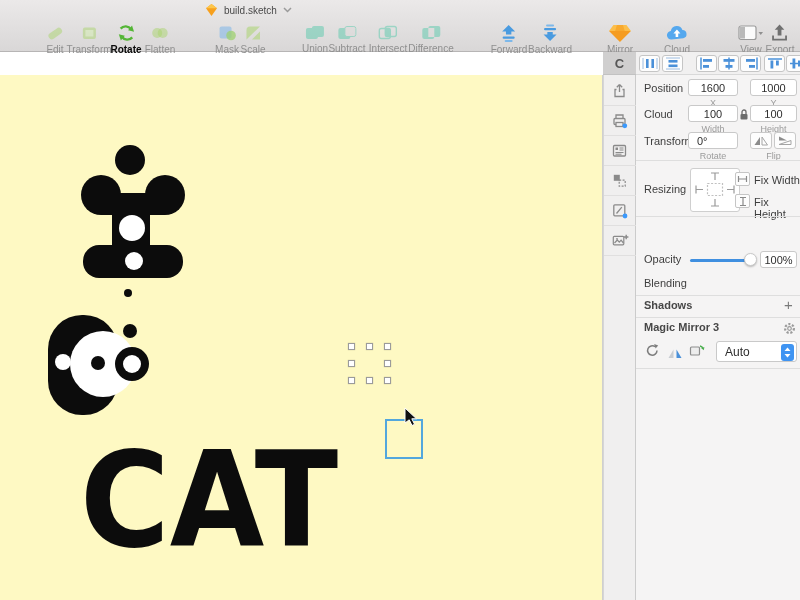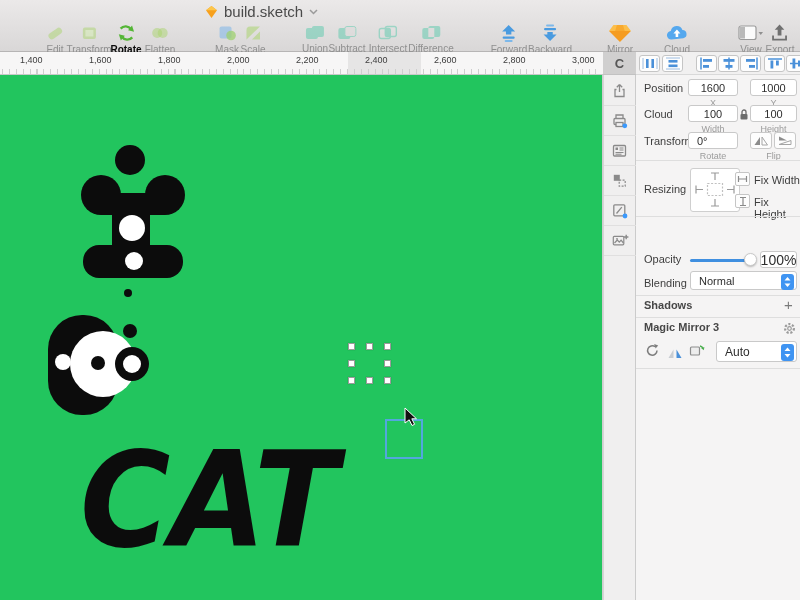--- a/index.html
+++ b/index.html
@@ -2,35 +2,35 @@
 <html><head>
 <meta charset="utf-8">
 <style>
   html,body{margin:0;padding:0;}
   body{width:800px;height:600px;font-family:"Liberation Sans",sans-serif;background:#fff;}
   #app{position:relative;width:800px;height:600px;overflow:hidden;background:#fff;}
   
   .chrome{position:absolute;left:0;top:0;width:800px;height:52px;
     background:linear-gradient(#ebe9e9,#d9d7d7);border-bottom:1px solid #b7b5b5;box-sizing:border-box;}
   .titlewrap{position:absolute;left:205px;top:3px;display:flex;align-items:center;gap:6px;}
-  .title{font-size:15px;color:#4a4a4a;}
+  .title{font-size:10px;color:#4a4a4a;}
   .titem{position:absolute;top:23px;transform:translateX(-50%);display:flex;flex-direction:column;align-items:center;}
   .ticn{display:block;}
   .tlabel{font-size:10px;color:#8f8f8f;margin-top:1px;white-space:nowrap;}
   .tlabel.active{color:#0a0a0a;font-weight:600;}
   
   .ruler{position:absolute;left:0;top:52px;width:603px;height:23px;background:#f7f6f6;
     border-bottom:1px solid #c9c9c9;box-sizing:border-box;overflow:hidden;}
   .ruler-hl{position:absolute;left:348px;top:0;width:73px;height:23px;background:#e6e5e5;}
   .rlab{position:absolute;top:3px;font-size:9px;color:#3d3d3d;}
   .rticks{position:absolute;left:2px;bottom:0;width:600px;height:5px;
     background:repeating-linear-gradient(to right,#cecece 0 1px,transparent 1px 6.9px);}
   
-  .canvas{position:absolute;left:0;top:75px;width:603px;height:525px;background:#22c55e;
-    border-right:1px solid #cfcfcf;box-sizing:border-box;overflow:hidden;font-style:italic;}
+  .canvas{position:absolute;left:0;top:75px;width:603px;height:525px;background:#fef9c3;
+    border-right:1px solid #cfcfcf;box-sizing:border-box;overflow:hidden;}
   .handle{position:absolute;width:7px;height:7px;background:#fff;border:1px solid #9b9b9b;
     box-sizing:border-box;box-shadow:0 0 1px rgba(0,0,0,.25);}
   .selrect{position:absolute;left:385px;top:344px;width:38px;height:40px;
     border:2px solid #53a7dd;box-sizing:border-box;}
   
   .craft-c{position:absolute;left:603px;top:52px;width:33px;height:23px;background:#d0cfcf;
     display:flex;align-items:center;justify-content:center;font-weight:700;font-size:13px;color:#565656;
     border-bottom:1px solid #c2c2c2;box-sizing:border-box;}
   .craft{position:absolute;left:603px;top:75px;width:33px;height:525px;background:#f0efef;
     border-left:1px solid #d6d6d6;border-right:1px solid #cbcbcb;box-sizing:border-box;}
@@ -203,33 +203,20 @@
   </div>
   <div class="titem" style="left:780px">
     <svg class="ticn" width="20" height="20">
           <polygon points="10,1.5 14.8,6.8 11.9,6.8 11.9,12.5 8.1,12.5 8.1,6.8 5.2,6.8" fill="#707070"></polygon>
           <path d="M3.5,12.5 v4.2 h13 v-4.2" fill="none" stroke="#707070" stroke-width="1.8"></path>
         </svg>
     <div class="tlabel">Export</div>
   </div>
 </div>
 
-<div class="ruler">
-  <div class="ruler-hl"></div>
-  <span class="rlab" style="left:20px">1,400</span>
-  <span class="rlab" style="left:89px">1,600</span>
-  <span class="rlab" style="left:158px">1,800</span>
-  <span class="rlab" style="left:227px">2,000</span>
-  <span class="rlab" style="left:296px">2,200</span>
-  <span class="rlab" style="left:365px">2,400</span>
-  <span class="rlab" style="left:434px">2,600</span>
-  <span class="rlab" style="left:503px">2,800</span>
-  <span class="rlab" style="left:572px">3,000</span>
-  <div class="rticks"></div>
-</div>
 
 <div class="canvas">
   <svg width="603" height="525">
     <g fill="#0c0c0c">
       <circle cx="130" cy="85" r="15"></circle>
       <circle cx="101" cy="120" r="20"></circle>
       <circle cx="165" cy="120" r="20"></circle>
       <rect x="101" y="118" width="64" height="22"></rect>
       <rect x="112" y="130" width="38" height="45"></rect>
       <rect x="83" y="170" width="100" height="33" rx="16"></rect>
@@ -431,32 +418,23 @@
           <path d="M1,1.5 h6 M1,9.5 h6 M4,1.5 v8"></path>
         </svg>
   </div>
   <div class="lbl" style="left:118px;top:144px">Fix Height</div>
 
   <div class="hr" style="top:164px"></div>
 
   <div class="lbl" style="left:8px;top:201px">Opacity</div>
   <div class="track"></div>
   <div class="knob"></div>
-  <div class="inp" style="left:124px;top:199px;width:37px;height:17px;font-size:14px">100%</div>
+  <div class="inp" style="left:124px;top:199px;width:37px;height:17px;font-size:11px">100%</div>
 
   <div class="lbl" style="left:8px;top:225px">Blending</div>
-  <div class="inp left" style="left:54px;top:219px;width:107px;height:19px">
-    <span>Normal</span>
-    <div class="stepper" style="right:2px;top:1.5px">
-      <svg width="13" height="16">
-            <polygon points="6.5,3 9.5,6.5 3.5,6.5" fill="#fff"></polygon>
-            <polygon points="6.5,13 3.5,9.5 9.5,9.5" fill="#fff"></polygon>
-          </svg>
-    </div>
-  </div>
 
   <div class="hr" style="top:243px"></div>
   <div class="lbl b" style="left:8px;top:247px">Shadows</div>
   <div class="plus" style="left:148px;top:244px">+</div>
 
   <div class="hr" style="top:265px"></div>
   <div class="lbl b" style="left:8px;top:269px">Magic Mirror 3</div>
   <div style="position:absolute;left:147px;top:269px">
     <svg width="13" height="13">
           <circle cx="6.5" cy="6.5" r="4.4" fill="none" stroke="#9a9a9a" stroke-width="2.2" stroke-dasharray="2.1,1.7"></circle>

